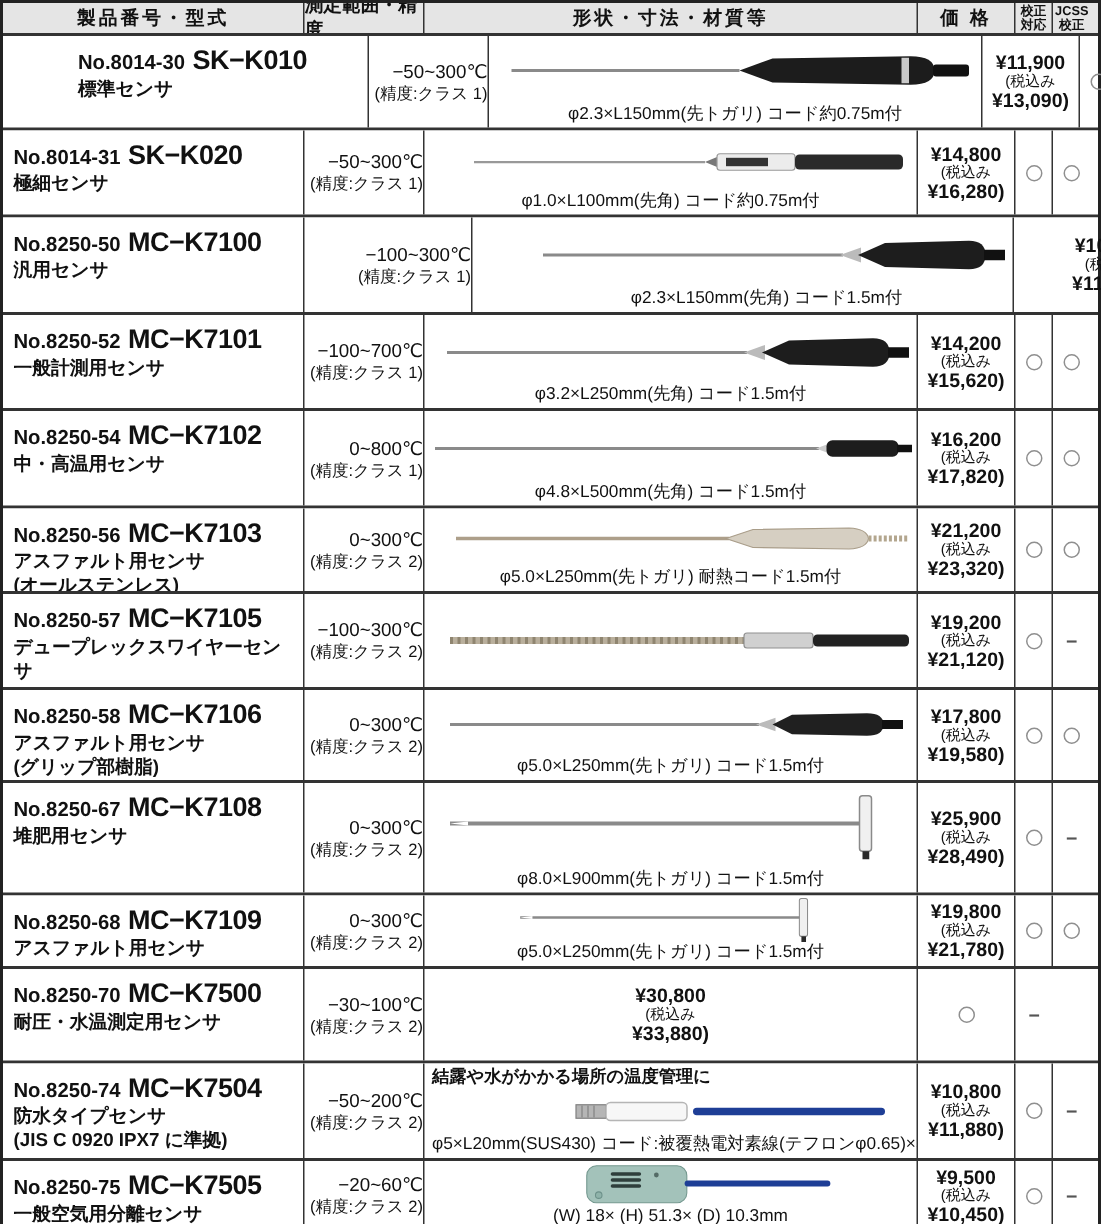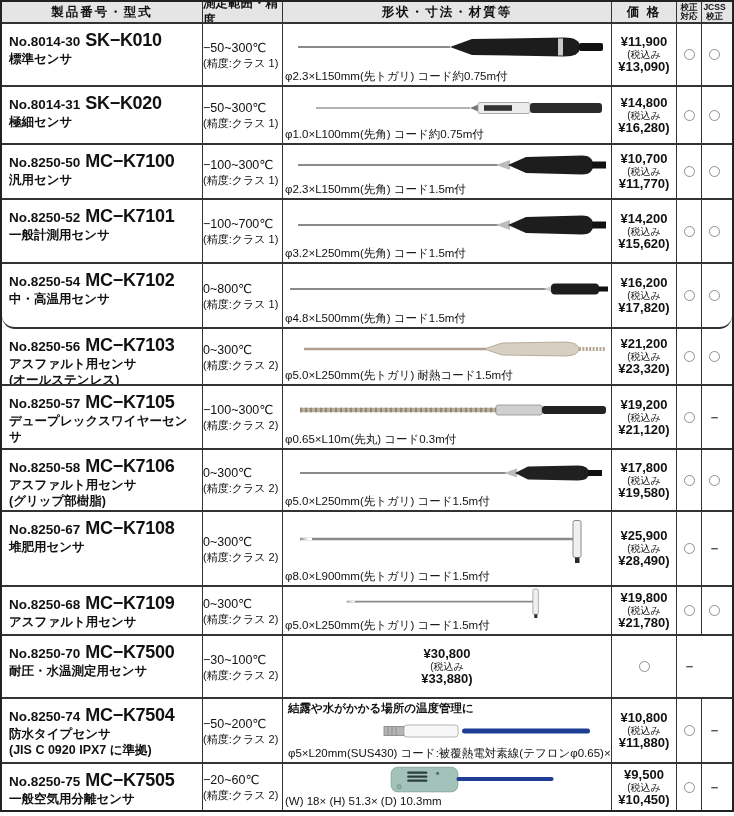--- a/index.html
+++ b/index.html
@@ -17,29 +17,29 @@
       font-weight:bold;font-size:12.5px;}
   .thead .sp{letter-spacing:2px;}
   .thead .stack{flex-direction:column;line-height:9px;font-size:8.5px;letter-spacing:0;}
   
   .c1{padding:6px 2px 0 7px;}
   .l1{line-height:20px;white-space:nowrap;}
   .no{font-weight:bold;font-size:13.5px;}
   .model{font-weight:bold;font-size:18px;letter-spacing:-0.3px;margin-left:5px;}
   .nm{font-weight:bold;font-size:12.5px;line-height:15.5px;}
   
-  .c2{display:flex;flex-direction:column;align-items:flex-start;justify-content:center;text-align:center;}
+  .c2{display:flex;flex-direction:column;align-items:flex-end;justify-content:center;text-align:center;}
   .rng{font-size:12.5px;line-height:16px;}
   .acc{font-size:11px;line-height:14px;white-space:nowrap;}
   
   .c3{display:flex;flex-direction:column;align-items:stretch;padding:1px 2px;}
   .note{font-weight:bold;font-size:11.5px;line-height:14px;text-align:left;padding:1px 0 0 3px;}
   .probe{flex:1;display:flex;align-items:center;justify-content:center;min-height:0;}
   .probe svg{display:block;max-height:100%;}
-  .cap{font-size:11.5px;line-height:14px;text-align:left;padding-bottom:1px;white-space:nowrap;}
+  .cap{font-size:11.5px;line-height:14px;text-align:center;padding-bottom:1px;white-space:nowrap;}
   .cap.left{text-align:left;padding-left:3px;}
   
   .c4{display:flex;flex-direction:column;align-items:center;justify-content:center;text-align:center;}
   .p1,.p3{font-weight:bold;font-size:13px;line-height:14px;white-space:nowrap;}
   .p2{font-size:10px;line-height:11px;}
   
   .cmark{display:flex;align-items:center;justify-content:center;}
   .circ{width:11px;height:11px;border:1.2px solid #8f8f8f;border-radius:50%;box-sizing:border-box;}
   .dash{font-weight:bold;color:#555;font-size:13px;line-height:13px;}
 </style>
@@ -56,21 +56,21 @@
       <div class="td stack">
         <span>校正</span>
         <span>対応</span>
       </div>
       <div class="td stack">
         <span>JCSS</span>
         <span>校正</span>
       </div>
     </div>
     <div>
-        <div class="tr" style="height: 63px;">
+        <div class="tr" style="height: 63px; padding-left: 43px;">
     <div class="td c1">
       <div class="l1">
         <span class="no">No.8014-30</span><span class="model">SK−K010</span>
       </div>
       <div class="nm">標準センサ</div>
 
     </div>
     <div class="td c2">
       <div class="rng">−50~300℃</div>
       <div class="acc">(精度:クラス 1)</div>
@@ -131,21 +131,21 @@
       <div class="p2">(税込み</div>
       <div class="p3">¥16,280)</div>
     </div>
     <div class="td cmark">
             <span class="circ"></span>
           </div>
     <div class="td cmark">
             <span class="circ"></span>
           </div>
   </div>
-        <div class="tr" style="height: 55px;">
+        <div class="tr" style="height: 65px; gap: 32px;">
     <div class="td c1">
       <div class="l1">
         <span class="no">No.8250-50</span><span class="model">MC−K7100</span>
       </div>
       <div class="nm">汎用センサ</div>
 
     </div>
     <div class="td c2">
       <div class="rng">−100~300℃</div>
       <div class="acc">(精度:クラス 1)</div>
@@ -205,21 +205,21 @@
       <div class="p2">(税込み</div>
       <div class="p3">¥15,620)</div>
     </div>
     <div class="td cmark">
             <span class="circ"></span>
           </div>
     <div class="td cmark">
             <span class="circ"></span>
           </div>
   </div>
-        <div class="tr" style="height: 65px; border-radius: 13px;">
+        <div class="tr" style="height: 65px;">
     <div class="td c1">
       <div class="l1">
         <span class="no">No.8250-54</span><span class="model">MC−K7102</span>
       </div>
       <div class="nm">中・高温用センサ</div>
 
     </div>
     <div class="td c2">
       <div class="rng">0~800℃</div>
       <div class="acc">(精度:クラス 1)</div>
@@ -300,21 +300,20 @@
     <div class="td c3">
 
       <div class="probe">
               <svg width="318" height="26" viewBox="0 0 318 26">
                 <line x1="12" y1="13" x2="208" y2="13" stroke="#b9af9c" stroke-width="4.6"></line>
                 <line x1="12" y1="13" x2="208" y2="13" stroke="#8f8570" stroke-width="4.6" stroke-dasharray="2 3"></line>
                 <rect x="208" y="8" width="46" height="10" rx="2" fill="#d0d0d0" stroke="#909090" stroke-width="0.8"></rect>
                 <rect x="254" y="9" width="64" height="8" rx="3" fill="#222"></rect>
               </svg>
             </div>
-      <div class="cap">φ0.65×L10m(先丸) コード0.3m付</div>
     </div>
     <div class="td c4">
       <div class="p1">¥19,200</div>
       <div class="p2">(税込み</div>
       <div class="p3">¥21,120)</div>
     </div>
     <div class="td cmark">
             <span class="circ"></span>
           </div>
     <div class="td cmark">

